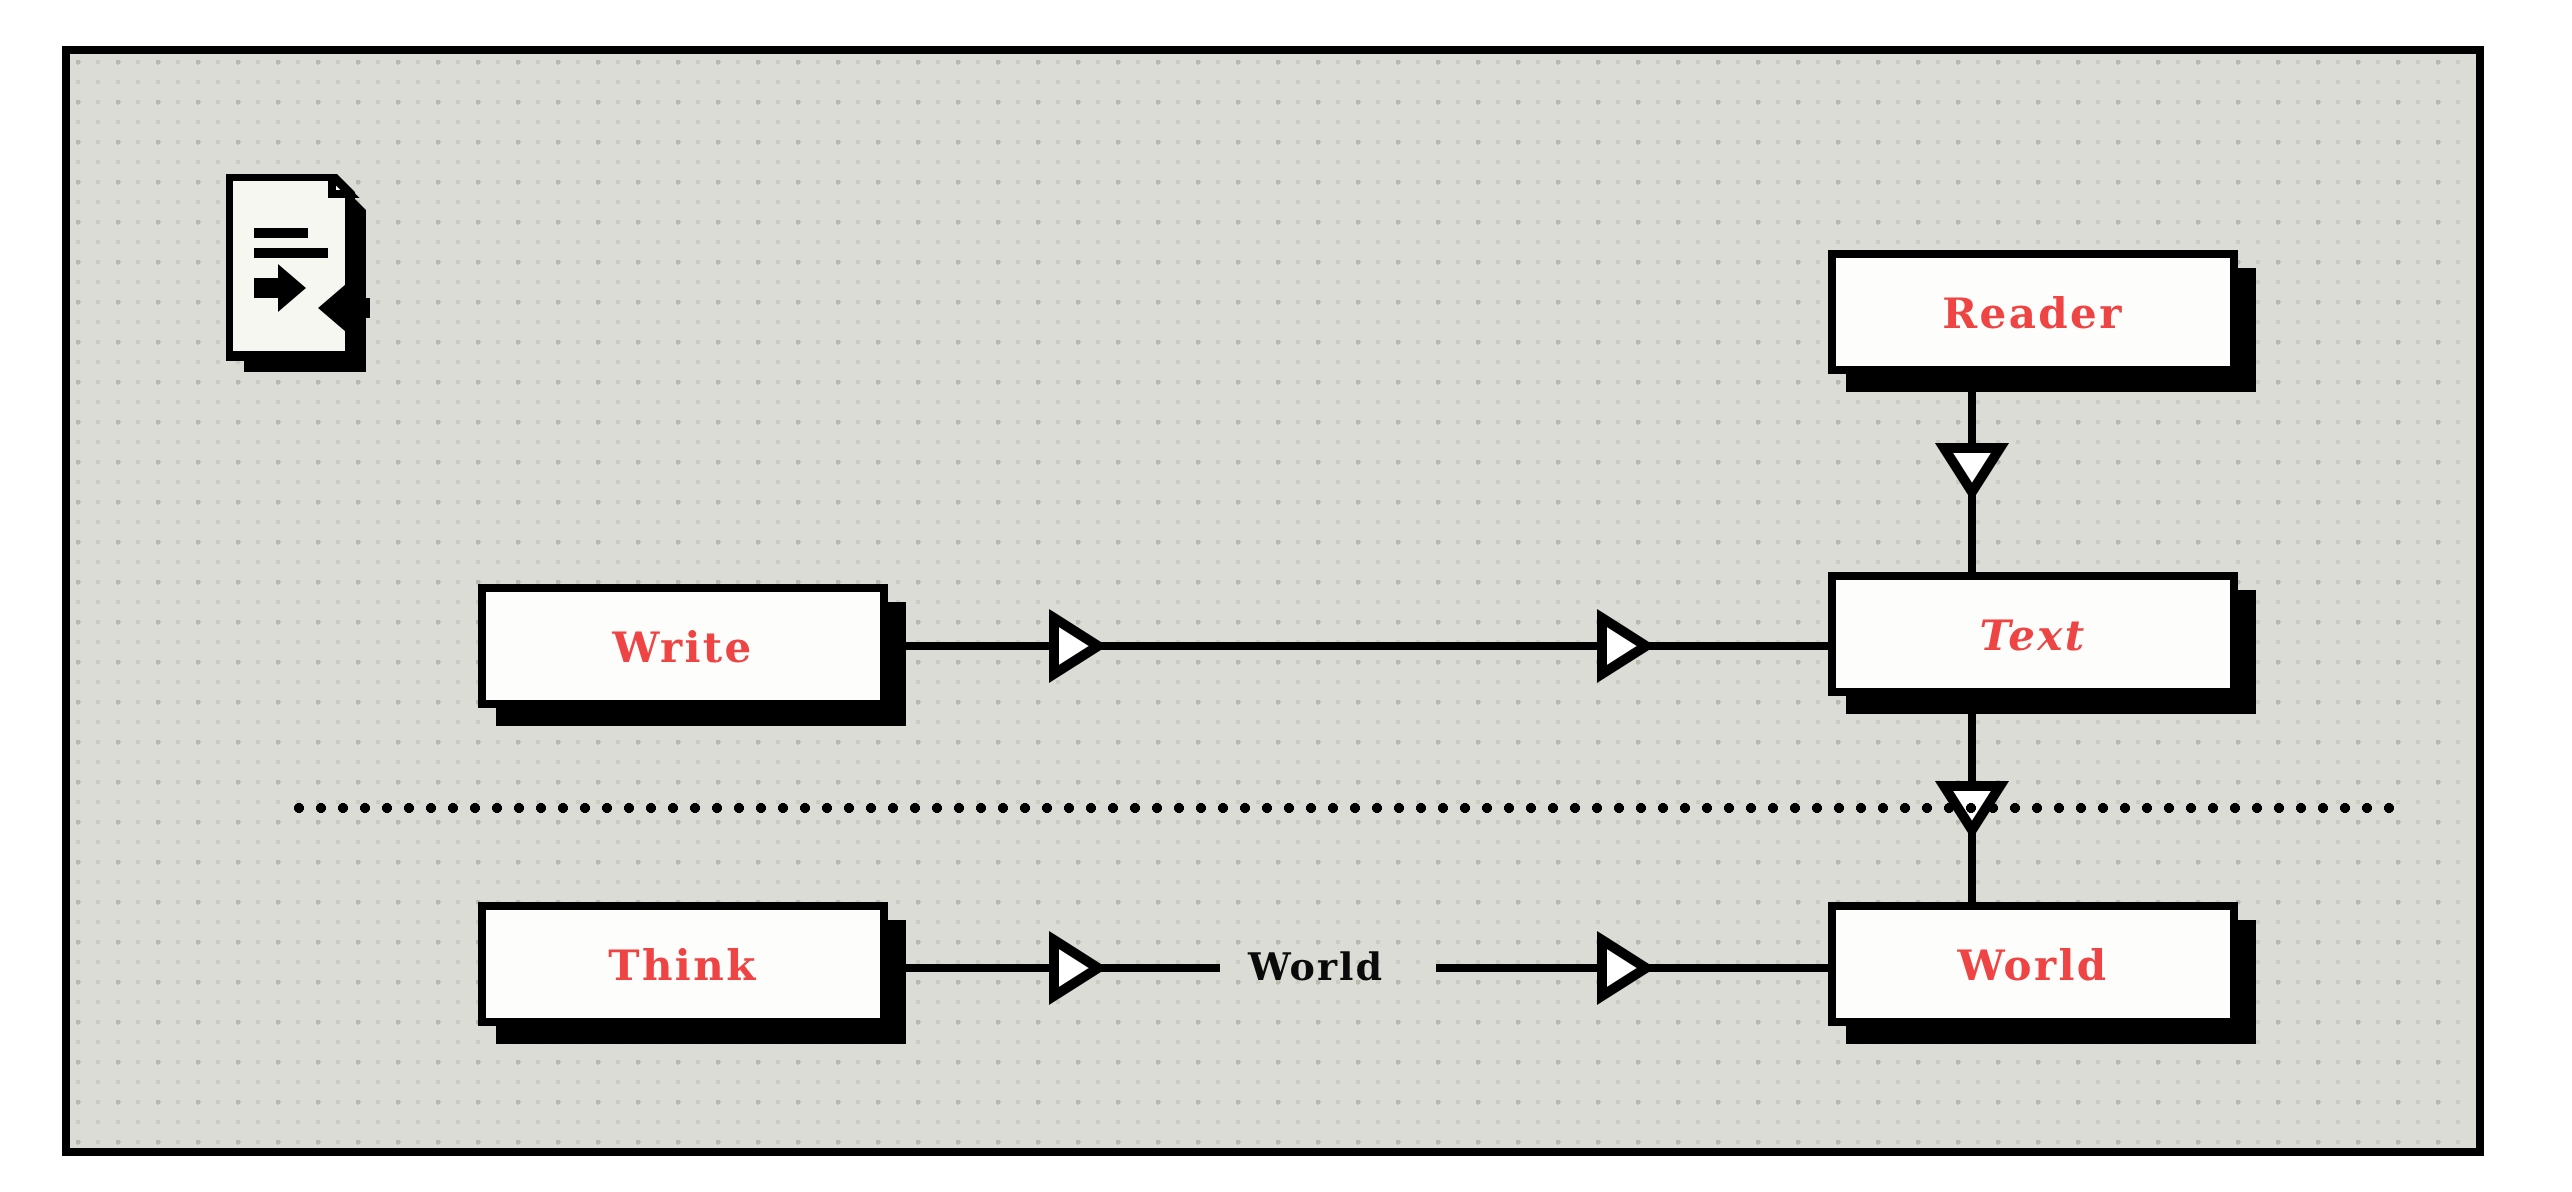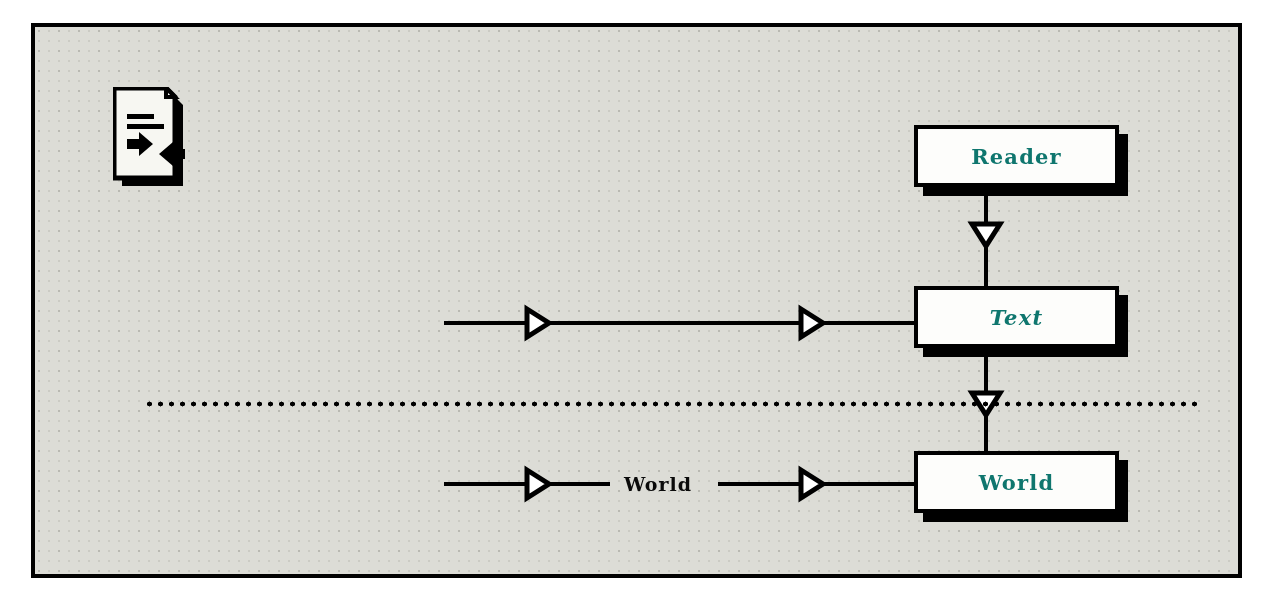--- a/index.html
+++ b/index.html
@@ -71,21 +71,21 @@
     box-sizing: border-box;
     display: flex;
     align-items: center;
     justify-content: center;
   }
   .node .label {
     font-family: "DejaVu Serif", "Liberation Serif", serif;
     font-weight: bold;
     font-size: 21px;
     letter-spacing: 1.2px;
-    color: #0f766e;
+    color: #ef4444;
     line-height: 1;
     user-select: none;
   }
 
   
   .node-reader { left: 879px; top: 98px;  width: 205px; height: 62px; }
   .node-text   { left: 879px; top: 259px; width: 205px; height: 62px; font-style: italic; }
   .node-world  { left: 879px; top: 424px; width: 205px; height: 62px; }
   .node-write  { left: 204px; top: 265px; width: 205px; height: 62px; }
   .node-think  { left: 204px; top: 424px; width: 205px; height: 62px; }
@@ -168,21 +168,33 @@
       </div>
     </div>
 
     <div class="node node-world">
       <div class="shadow"></div>
       <div class="face">
         <span class="label">World</span>
       </div>
     </div>
 
-
+    <div class="node node-write">
+      <div class="shadow"></div>
+      <div class="face">
+        <span class="label">Write</span>
+      </div>
+    </div>
+
+    <div class="node node-think">
+      <div class="shadow"></div>
+      <div class="face">
+        <span class="label">Think</span>
+      </div>
+    </div>
 
     <div class="seg v" style="left:949px; top:160px; height:99px;"></div>
     <div class="arrow" style="left:934px; top:194px;">
       <svg width="34" height="28" viewBox="0 0 34 28">
         <path d="M3 3 H31 L17 25 Z" fill="#ffffff" stroke="#000000" stroke-width="5" stroke-linejoin="miter"></path>
       </svg>
     </div>
 
     <div class="seg v" style="left:949px; top:321px; height:103px;"></div>
     <div class="arrow" style="left:934px; top:363px;">

